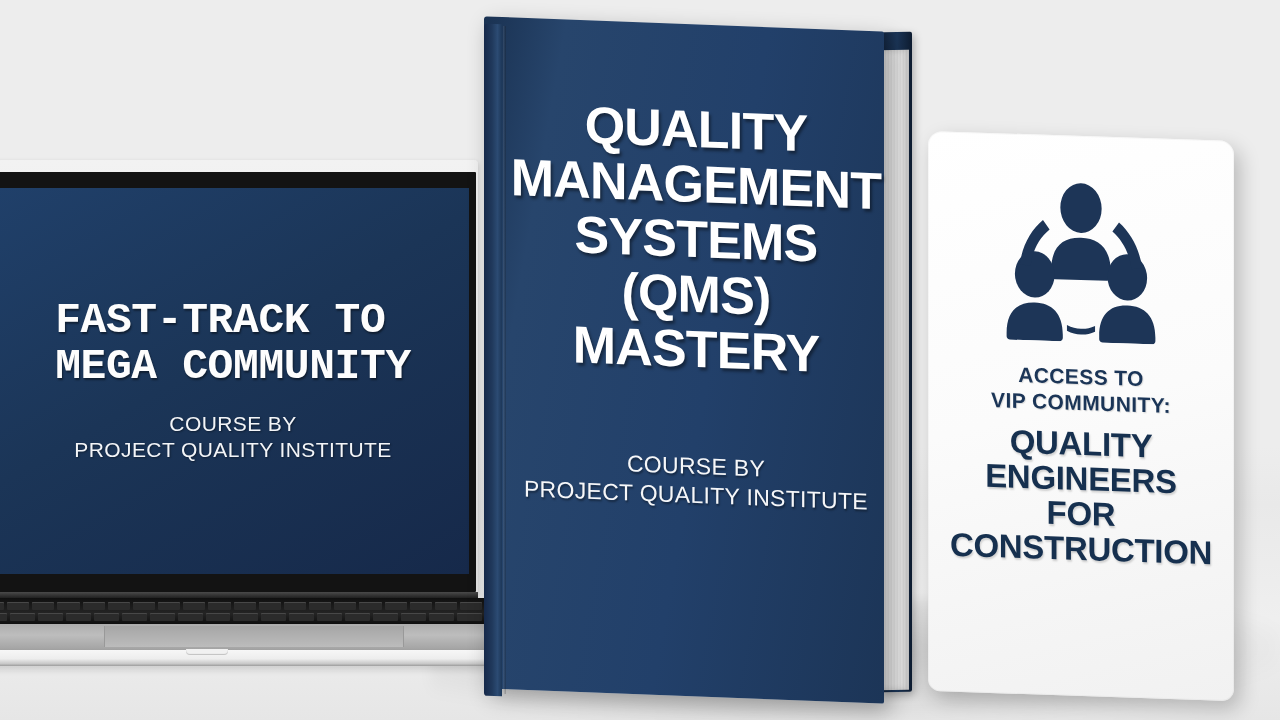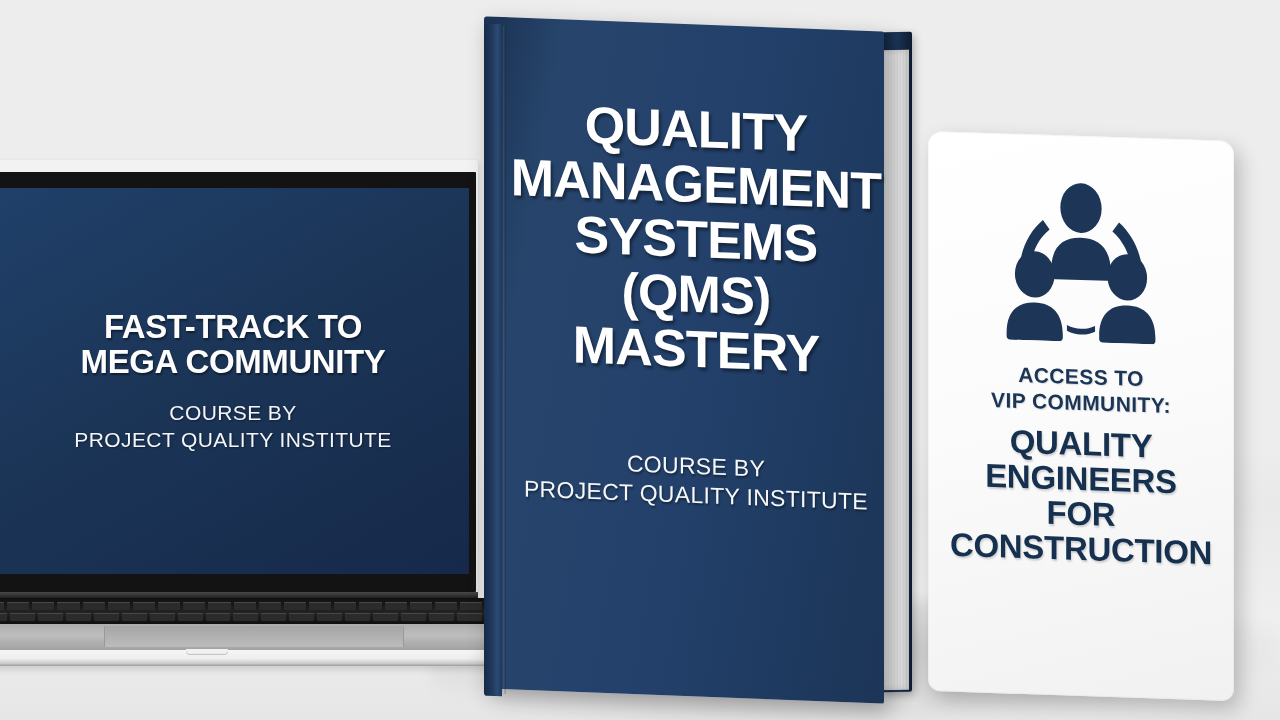--- a/index.html
+++ b/index.html
@@ -35,23 +35,24 @@
     background:#131313;
     border-radius:1px;
   }
   .screen{
     position:absolute; left:9px; top:16px; width:472px; height:386px;
     background:linear-gradient(150deg,#20406a 0%,#1b3557 45%,#16294a 100%);
     display:flex; flex-direction:column; align-items:center; justify-content:center;
     overflow:hidden;
   }
   .screen .s-title{
-    color:#fdfdfd; font-weight:bold; font-size:33px; line-height:1.08;
-    text-align:center; letter-spacing:-.4px;
+    color:#fdfdfd; font-weight:bold; font-size:43px; line-height:1.08;
+    letter-spacing:-.4px;
     text-shadow:1px 2px 2px rgba(0,0,0,.45);
+    font-family:Liberation Mono, monospace;
   }
   .screen .s-sub{
     margin-top:20px; color:#f3f5f8; font-size:21px; line-height:1.28;
     text-align:center; letter-spacing:.4px; font-weight:400;
     text-shadow:1px 1px 2px rgba(0,0,0,.4);
   }
   .hinge{
     position:absolute; left:0px; top:432px; width:492px; height:7px;
     background:linear-gradient(180deg,#4a4a4a,#1a1a1a);
   }

